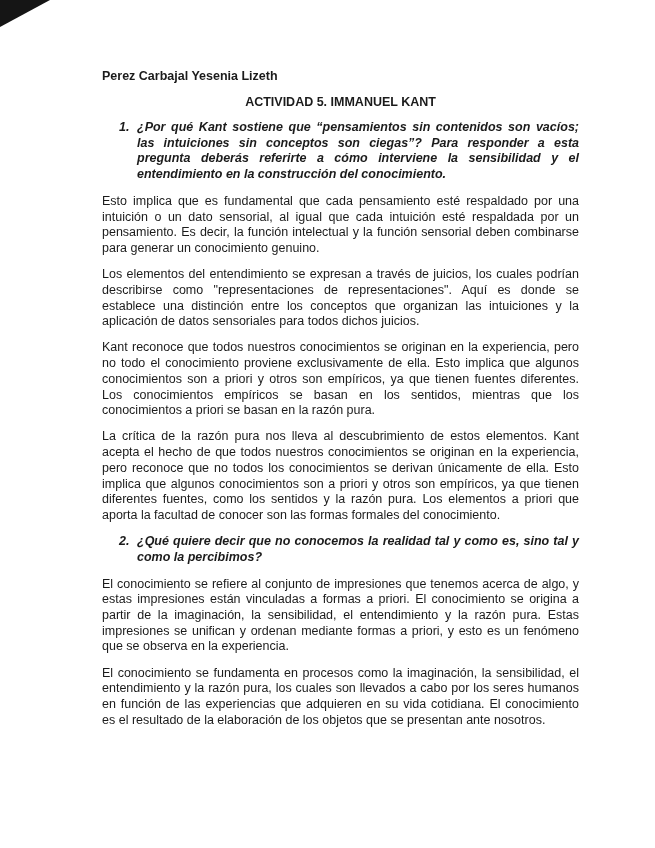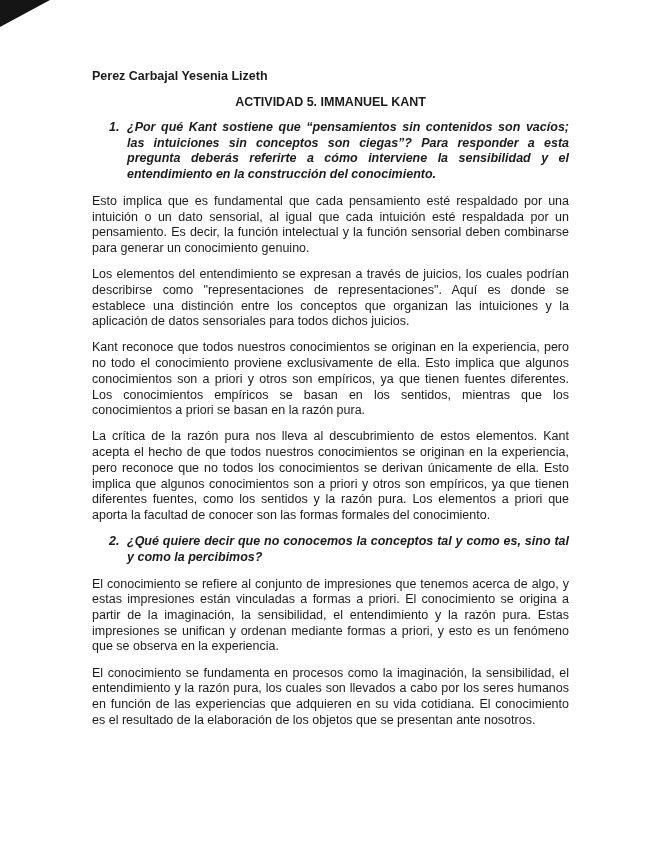--- a/index.html
+++ b/index.html
@@ -21,21 +21,21 @@
     position: absolute;
     top: 0;
     left: 0;
     width: 50px;
     height: 27px;
     background: #151515;
     clip-path: polygon(0 0, 100% 0, 0 100%);
   }
   .content {
     position: absolute;
-    left: 92px;
+    left: 102px;
     top: 69px;
     width: 477px;
   }
   .author {
     font-size: 12.5px;
     font-weight: bold;
     line-height: 15.5px;
     margin: 0 0 10px 0;
   }
   .doc-title, .doc-subtitle {
@@ -91,21 +91,21 @@
     <p class="body-para">Esto implica que es fundamental que cada pensamiento esté respaldado por una intuición o un dato sensorial, al igual que cada intuición esté respaldada por un pensamiento. Es decir, la función intelectual y la función sensorial deben combinarse para generar un conocimiento genuino.</p>
 
     <p class="body-para">Los elementos del entendimiento se expresan a través de juicios, los cuales podrían describirse como "representaciones de representaciones". Aquí es donde se establece una distinción entre los conceptos que organizan las intuiciones y la aplicación de datos sensoriales para todos dichos juicios.</p>
 
     <p class="body-para">Kant reconoce que todos nuestros conocimientos se originan en la experiencia, pero no todo el conocimiento proviene exclusivamente de ella. Esto implica que algunos conocimientos son a priori y otros son empíricos, ya que tienen fuentes diferentes. Los conocimientos empíricos se basan en los sentidos, mientras que los conocimientos a priori se basan en la razón pura.</p>
 
     <p class="body-para">La crítica de la razón pura nos lleva al descubrimiento de estos elementos. Kant acepta el hecho de que todos nuestros conocimientos se originan en la experiencia, pero reconoce que no todos los conocimientos se derivan únicamente de ella. Esto implica que algunos conocimientos son a priori y otros son empíricos, ya que tienen diferentes fuentes, como los sentidos y la razón pura. Los elementos a priori que aporta la facultad de conocer son las formas formales del conocimiento.</p>
 
     <div class="question">
       <span class="q-number">2.</span>
-      <span class="q-text">¿Qué quiere decir que no conocemos la conceptos tal y como es, sino tal y como la percibimos?</span>
+      <span class="q-text">¿Qué quiere decir que no conocemos la realidad tal y como es, sino tal y como la percibimos?</span>
     </div>
 
     <p class="body-para">El conocimiento se refiere al conjunto de impresiones que tenemos acerca de algo, y estas impresiones están vinculadas a formas a priori. El conocimiento se origina a partir de la imaginación, la sensibilidad, el entendimiento y la razón pura. Estas impresiones se unifican y ordenan mediante formas a priori, y esto es un fenómeno que se observa en la experiencia.</p>
 
     <p class="body-para">El conocimiento se fundamenta en procesos como la imaginación, la sensibilidad, el entendimiento y la razón pura, los cuales son llevados a cabo por los seres humanos en función de las experiencias que adquieren en su vida cotidiana. El conocimiento es el resultado de la elaboración de los objetos que se presentan ante nosotros.</p>
 
   </div>
 </div>
 
 </body></html>

